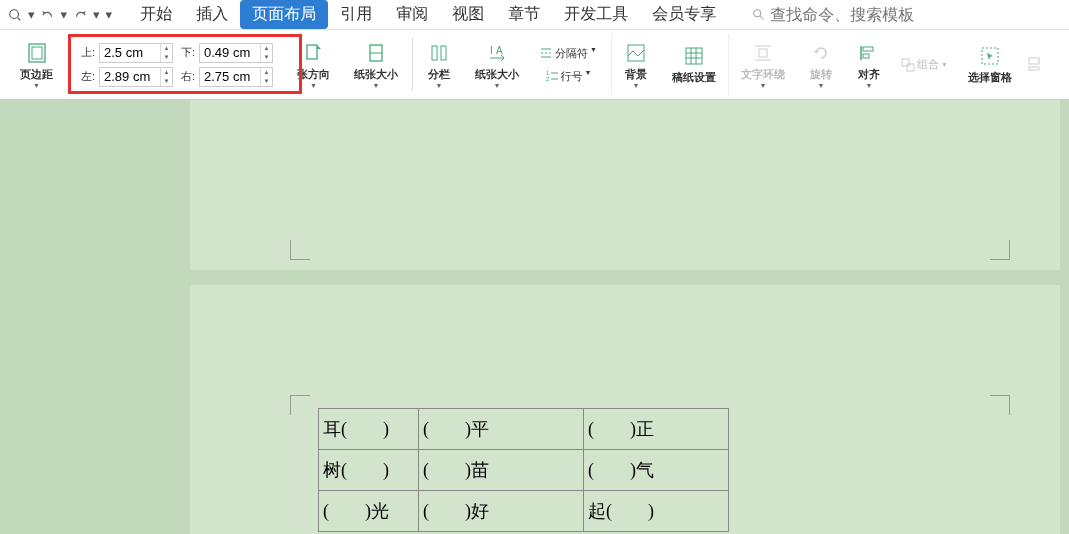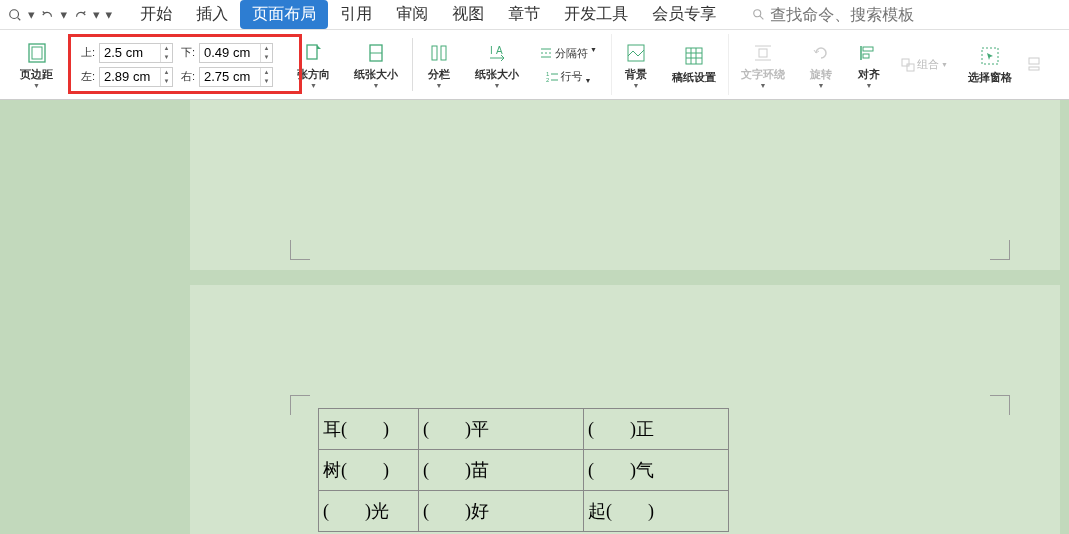--- a/index.html
+++ b/index.html
@@ -209,21 +209,21 @@
       <span>
           <svg width="14" height="14" viewBox="0 0 14 14">
             <line x1="2" y1="3" x2="12" y2="3" stroke="#4a7"></line>
             <line x1="2" y1="7" x2="12" y2="7" stroke="#4a7" stroke-dasharray="2"></line>
             <line x1="2" y1="11" x2="12" y2="11" stroke="#4a7"></line>
           </svg>
         </span>
       <span>分隔符</span>
       <span style="font-size:7px">▼</span>
     </div>
-    <div style="display:flex;align-items:flex-end;gap:2px;font-size:11px;cursor:pointer;margin-top:6px">
+    <div style="display:flex;align-items:flex-start;gap:2px;font-size:11px;cursor:pointer;margin-top:6px">
       <span>
           <svg width="14" height="14" viewBox="0 0 14 14">
             <text x="1" y="6" font-size="6" fill="#4a7">1</text>
             <text x="1" y="12" font-size="6" fill="#4a7">2</text>
             <line x1="6" y1="4" x2="13" y2="4" stroke="#4a7"></line>
             <line x1="6" y1="10" x2="13" y2="10" stroke="#4a7"></line>
           </svg>
         </span>
       <span>行号</span>
       <span style="font-size:7px">▼</span>

